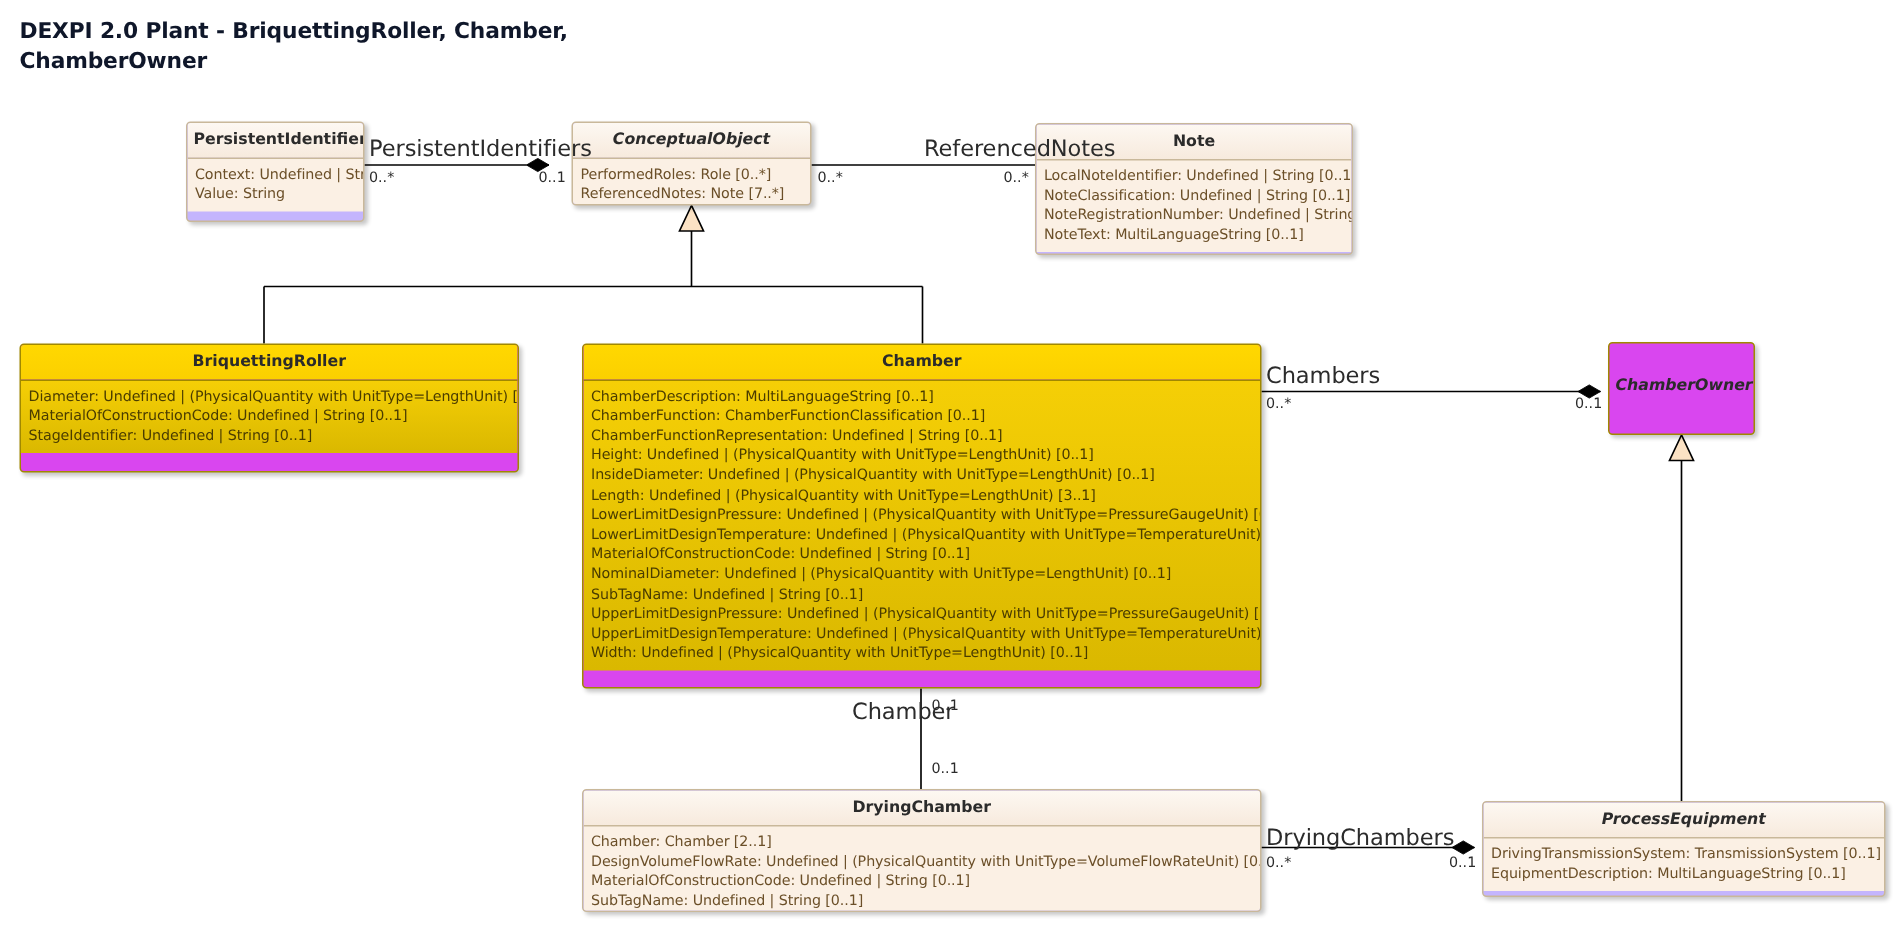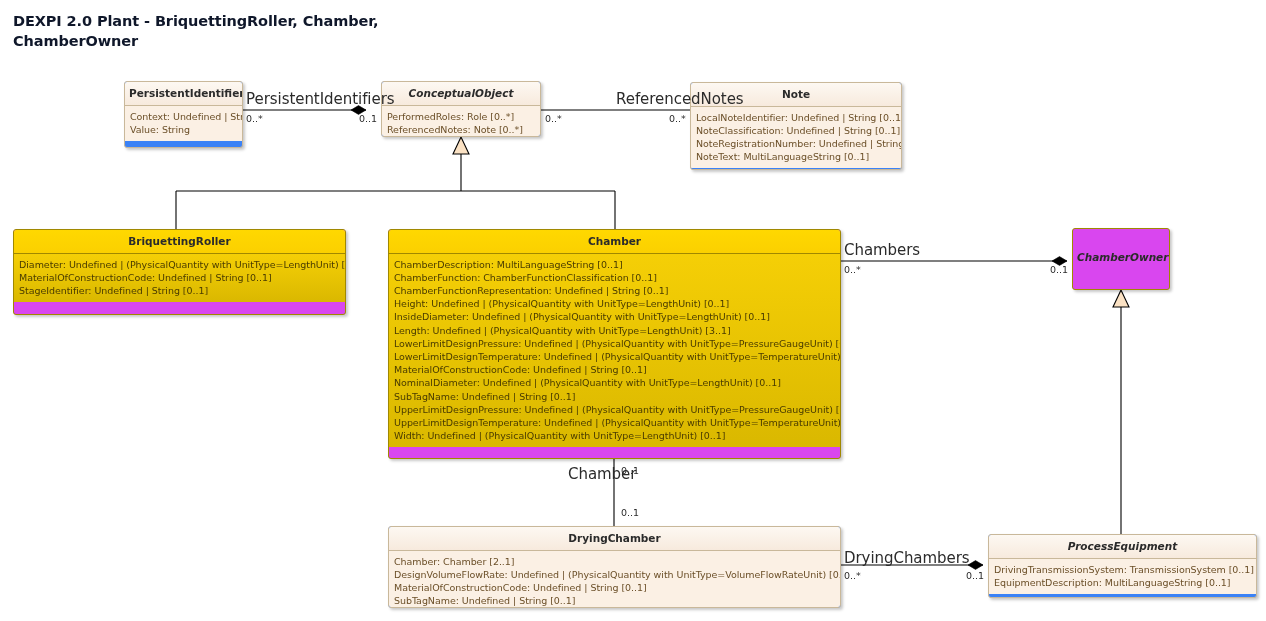--- a/index.html
+++ b/index.html
@@ -72,21 +72,21 @@
     font-size: 9.5px;
     color: #5a4a20;
     line-height: 13.2px;
     white-space: nowrap;
     letter-spacing: -0.05px;
   }
 
   
   .theme-cream {
     border-color: #c9b89a;
-    background: #3b82f6;
+    background: #c4b5fd;
   }
   .theme-cream .cls-header {
     background: linear-gradient(to bottom, #fdf8f2 0%, #f7eadd 100%);
     color: #2b2b2b;
   }
   .theme-cream .cls-body {
     background: #fbf0e4;
     border-top-color: #c9b89a;
   }
   .theme-cream .attr { color: #6b4f28; }
@@ -186,21 +186,21 @@
     <div class="cls-body">
       <div class="attr">Context: Undefined | String</div>
       <div class="attr">Value: String</div>
     </div>
   </div>
 
   <div class="uml-class theme-cream" style="left:381px; top:81px; width:160px; height:56px;">
     <div class="cls-header abstract">ConceptualObject</div>
     <div class="cls-body">
       <div class="attr">PerformedRoles: Role [0..*]</div>
-      <div class="attr">ReferencedNotes: Note [0..*]</div>
+      <div class="attr">ReferencedNotes: Note [7..*]</div>
     </div>
   </div>
 
   <div class="uml-class theme-cream" style="left:690px; top:82px; width:212px; height:88px;">
     <div class="cls-header">Note</div>
     <div class="cls-body">
       <div class="attr">LocalNoteIdentifier: Undefined | String [0..1]</div>
       <div class="attr">NoteClassification: Undefined | String [0..1]</div>
       <div class="attr">NoteRegistrationNumber: Undefined | String [0..1]</div>
       <div class="attr">NoteText: MultiLanguageString [0..1]</div>

